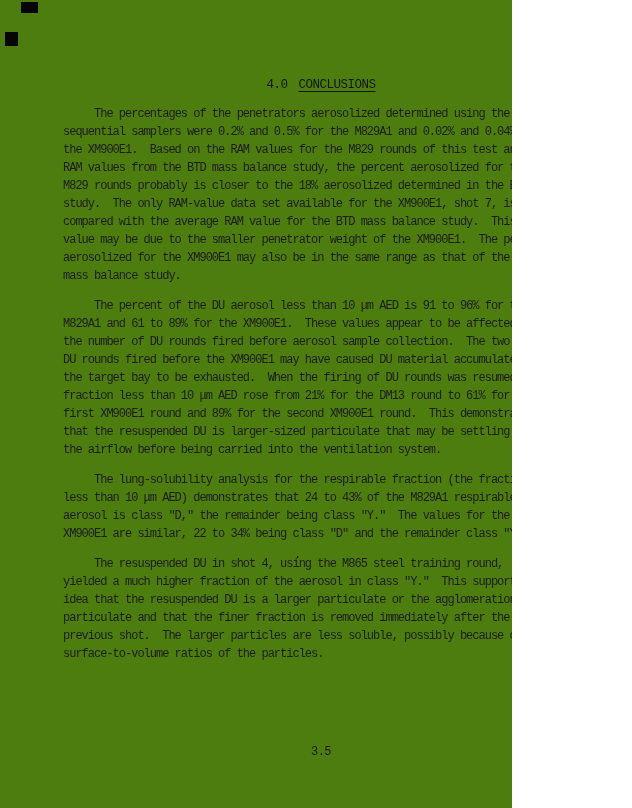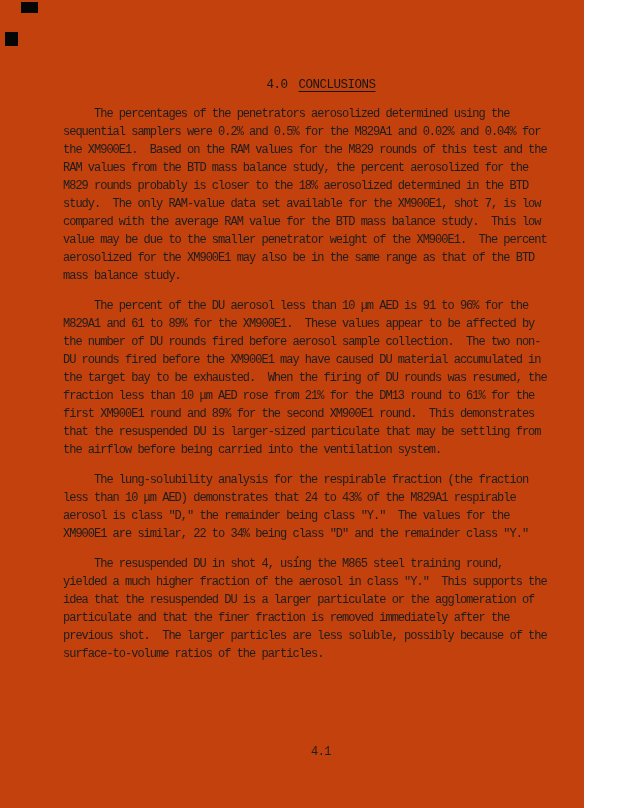--- a/index.html
+++ b/index.html
@@ -1,20 +1,20 @@
 <!DOCTYPE html>
 <html><head>
 <meta charset="utf-8">
 <style>
   html, body { margin: 0; padding: 0; background: #ffffff; }
   .page {
     position: relative;
-    width: 584px;
+    width: 512px;
     height: 808px;
-    background: #c2410c;
+    background: #4d7c0f;
     font-family: "Liberation Mono", "DejaVu Sans Mono", monospace;
     color: #1e1e1e;
     overflow: hidden;
   }
   .artifact { position: absolute; background: #060606; }
   .artifact-tl   { left: 21px; top: 2px;  width: 17px; height: 11px; }
   .artifact-left { left: 5px;  top: 32px; width: 13px; height: 14px; }
   .artifact-tr   { left: 592px; top: 0;   width: 40px; height: 9px;
                    clip-path: polygon(0 0, 100% 0, 100% 100%); }
   .title {
@@ -94,15 +94,15 @@
       <p class="para">     The resuspended DU in shot 4, using the M865 steel training round,
 yielded a much higher fraction of the aerosol in class "Y."  This supports the
 idea that the resuspended DU is a larger particulate or the agglomeration of
 particulate and that the finer fraction is removed immediately after the
 previous shot.  The larger particles are less soluble, possibly because of the
 surface-to-volume ratios of the particles.</p>
     </div>
 
   <div class="stray">.</div>
 
-  <div class="footer">4.1</div>
+  <div class="footer">3.5</div>
 
 </div>
 
 </body></html>

